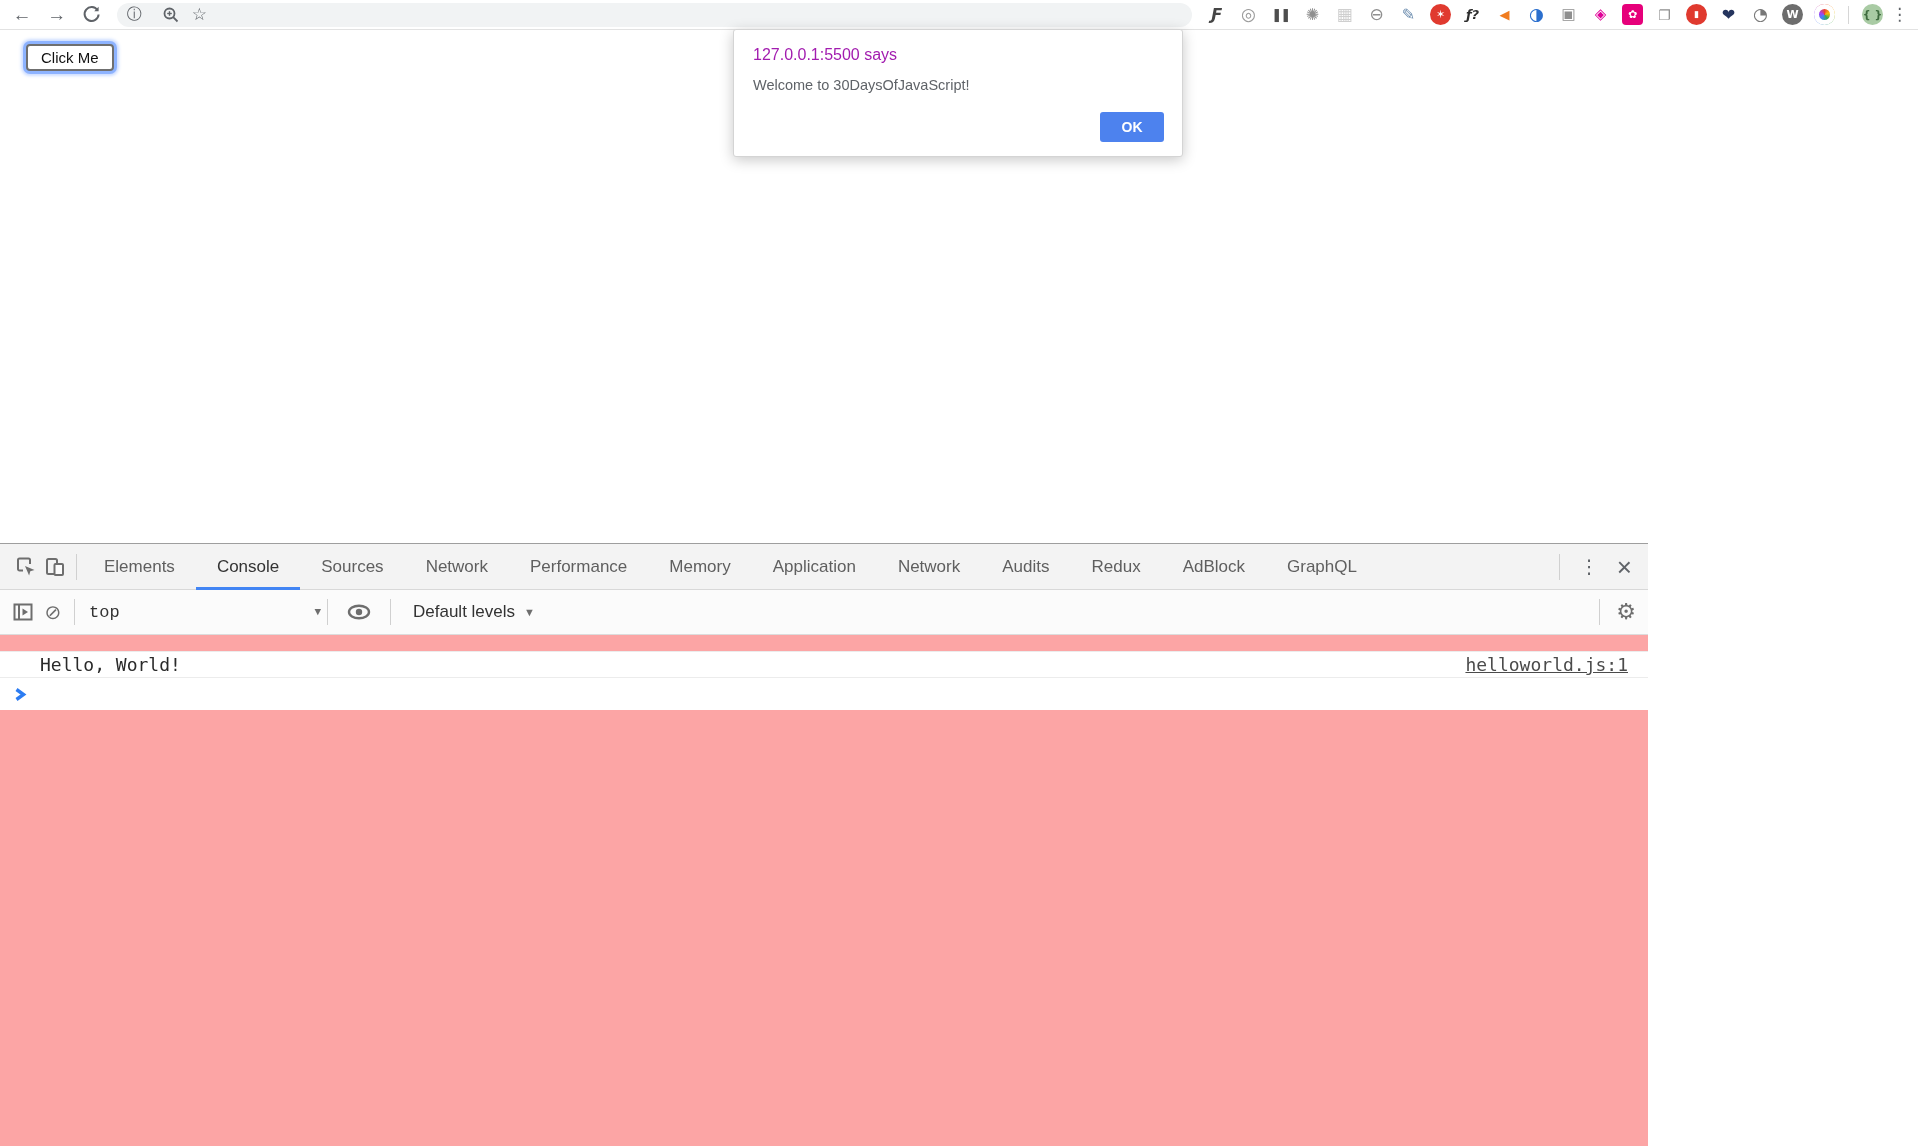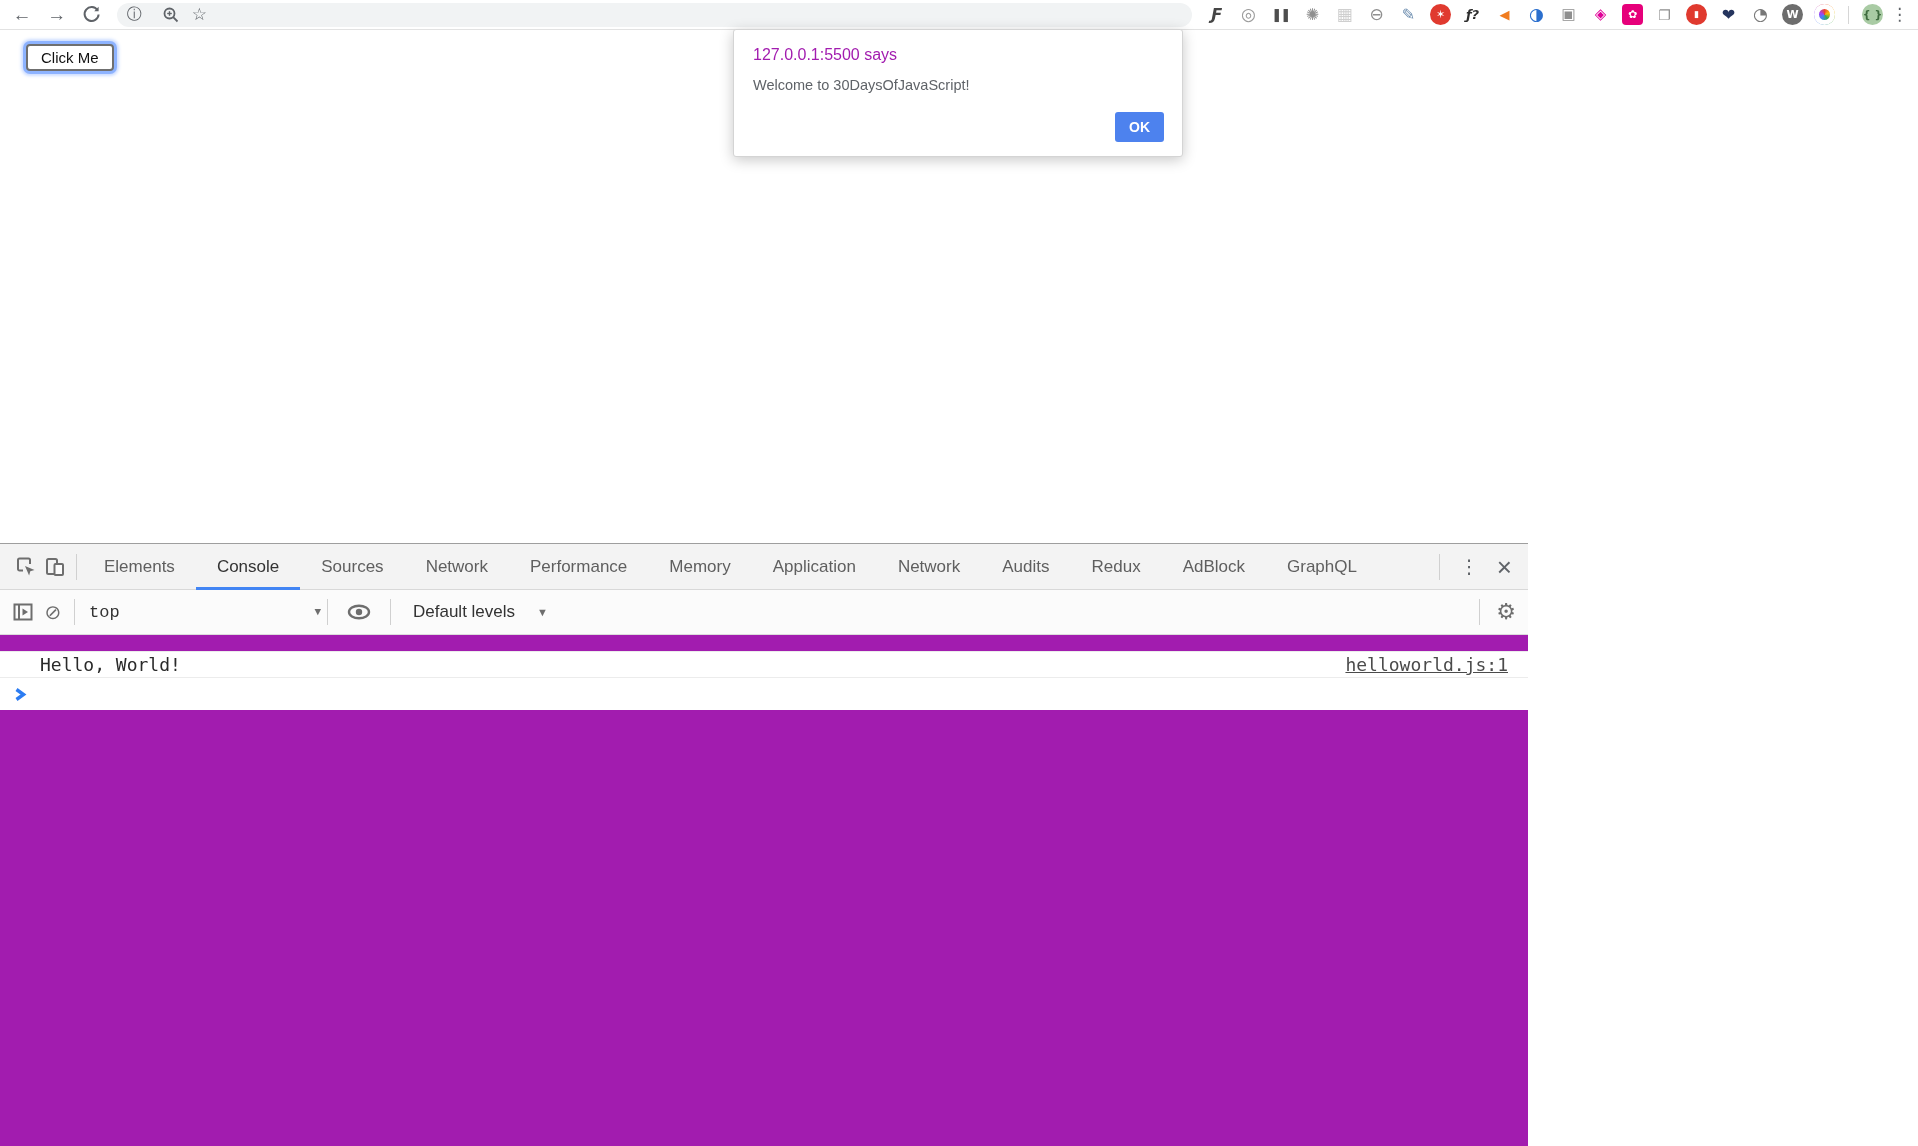--- a/index.html
+++ b/index.html
@@ -32,27 +32,27 @@
              font-size:15px; color:#111;
              box-shadow:0 0 0 3px rgba(90,143,255,.55), 0 0 3px 5px rgba(90,143,255,.30);
              cursor:pointer; }
 
   
   .js-dialog { position:absolute; left:733px; top:29px; width:450px; height:128px;
                background:#fff; border:1px solid #d4d4d4; border-radius:3px;
                box-shadow:0 3px 14px rgba(0,0,0,.22); z-index:5; }
   .js-dialog .dlg-title { position:absolute; left:19px; top:16px; font-size:16px; color:#a21caf; }
   .js-dialog .dlg-msg   { position:absolute; left:19px; top:47px; font-size:14.5px; color:#5f6368; }
-  .js-dialog .dlg-ok { position:absolute; right:18px; bottom:14px; width:49px; height:30px;
+  .js-dialog .dlg-ok { position:absolute; right:18px; bottom:14px; width:64px; height:30px;
                        background:#4d82ee; color:#fff; border:none; border-radius:3px;
                        font-size:14px; font-weight:bold; font-family:inherit; cursor:pointer; }
 
   
-  .devtools { position:absolute; left:0; top:543px; width:1528px; height:603px;
-              border-top:1px solid #9e9e9e; background:#a21caf; }
+  .devtools { position:absolute; left:0; top:543px; width:1648px; height:603px;
+              border-top:1px solid #9e9e9e; background:#fca5a5; }
   .dt-tabbar { height:46px; background:#f3f3f3; border-bottom:1px solid #d8d8d8;
                display:flex; align-items:center; }
   .dt-icon { display:inline-flex; align-items:center; justify-content:center;
              width:30px; height:30px; color:#6e6e6e; cursor:pointer; }
   .dt-tabbar .dt-icon:first-child { margin-left:10px; }
   .vsep { width:1px; height:26px; background:#d0d0d0; margin:0 6px; }
   .dt-tab { position:relative; height:46px; display:inline-flex; align-items:center;
             padding:0 21px; font-size:17px; color:#5f5f5f; cursor:pointer; }
   .dt-tab.selected { color:#333; }
   .dt-tab.selected::after { content:""; position:absolute; left:0; right:0; bottom:0;
@@ -64,21 +64,21 @@
   .dt-toolbar { height:45px; background:#fbfbfb; border-bottom:1px solid #dcdcdc;
                 display:flex; align-items:center; padding-left:8px; }
   .ctx-select { display:flex; align-items:center; width:232px; margin-left:8px;
                 font-size:17px; color:#333; cursor:pointer;font-family:Liberation Mono, monospace; }
   .ctx-select .caret, .levels .caret { color:#6e6e6e; font-size:11px; margin-left:auto; }
   .eye-wrap { margin:0 10px; }
   .filter-input { width:400px; height:31px; border:1px solid #e8e8e8; background:#fff;
                   margin-left:8px; font-size:17px; color:#333; padding:0 10px;
                   font-family:inherit; }
   .filter-input::placeholder { color:#9a9a9a; }
-  .levels { display:flex; align-items:center; gap:22px; margin-left:16px;
+  .levels { display:flex; align-items:center; gap:9px; margin-left:16px;
             font-size:17px; color:#333; cursor:pointer; }
   .dt-toolbar .right { margin-left:auto; display:flex; align-items:center; }
   .gear { font-size:22px; color:#6e6e6e; padding:0 12px 0 10px; cursor:pointer; }
 
   .console-area { background:#fff; }
   .console-msg-row { margin-top:16px; height:27px; border-top:1px solid #ececec;
                      border-bottom:1px solid #ececec; display:flex; align-items:center;
                      font-family:"DejaVu Sans Mono",monospace; font-size:18px; }
   .console-msg-row .msg { margin-left:40px; color:#2a2a2a; }
   .console-msg-row .src { margin-left:auto; margin-right:20px; color:#4b4b4b;

